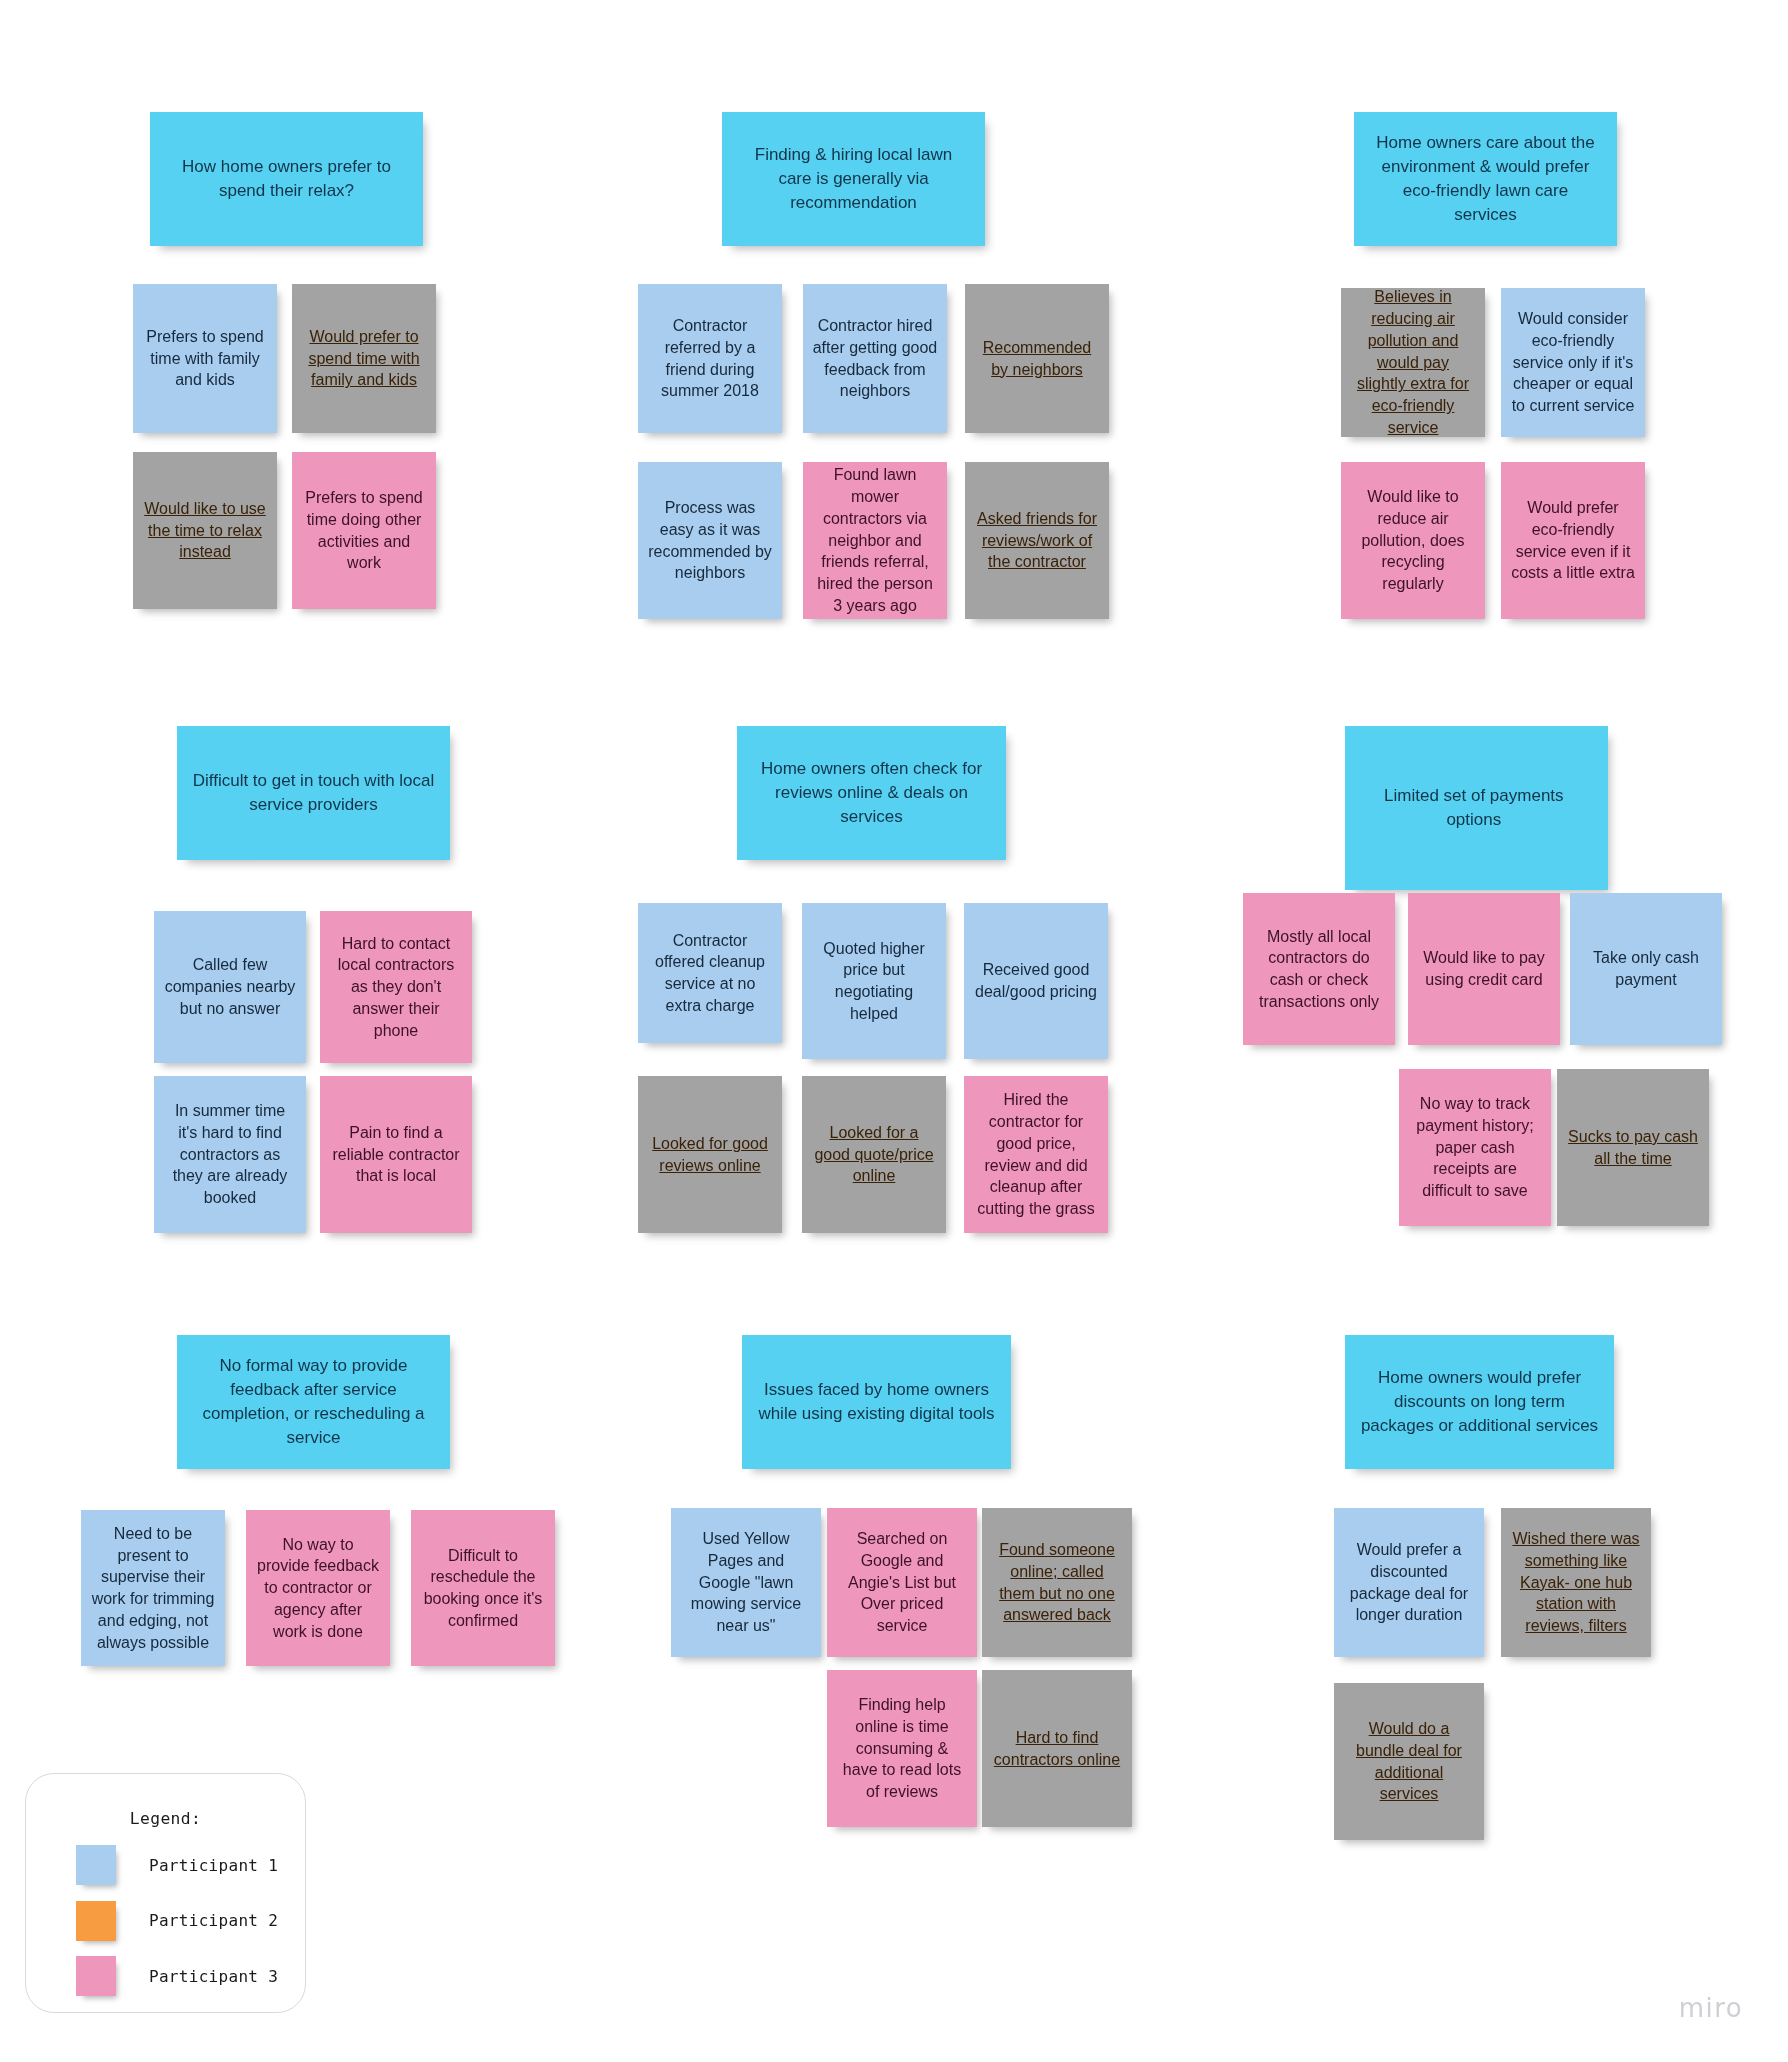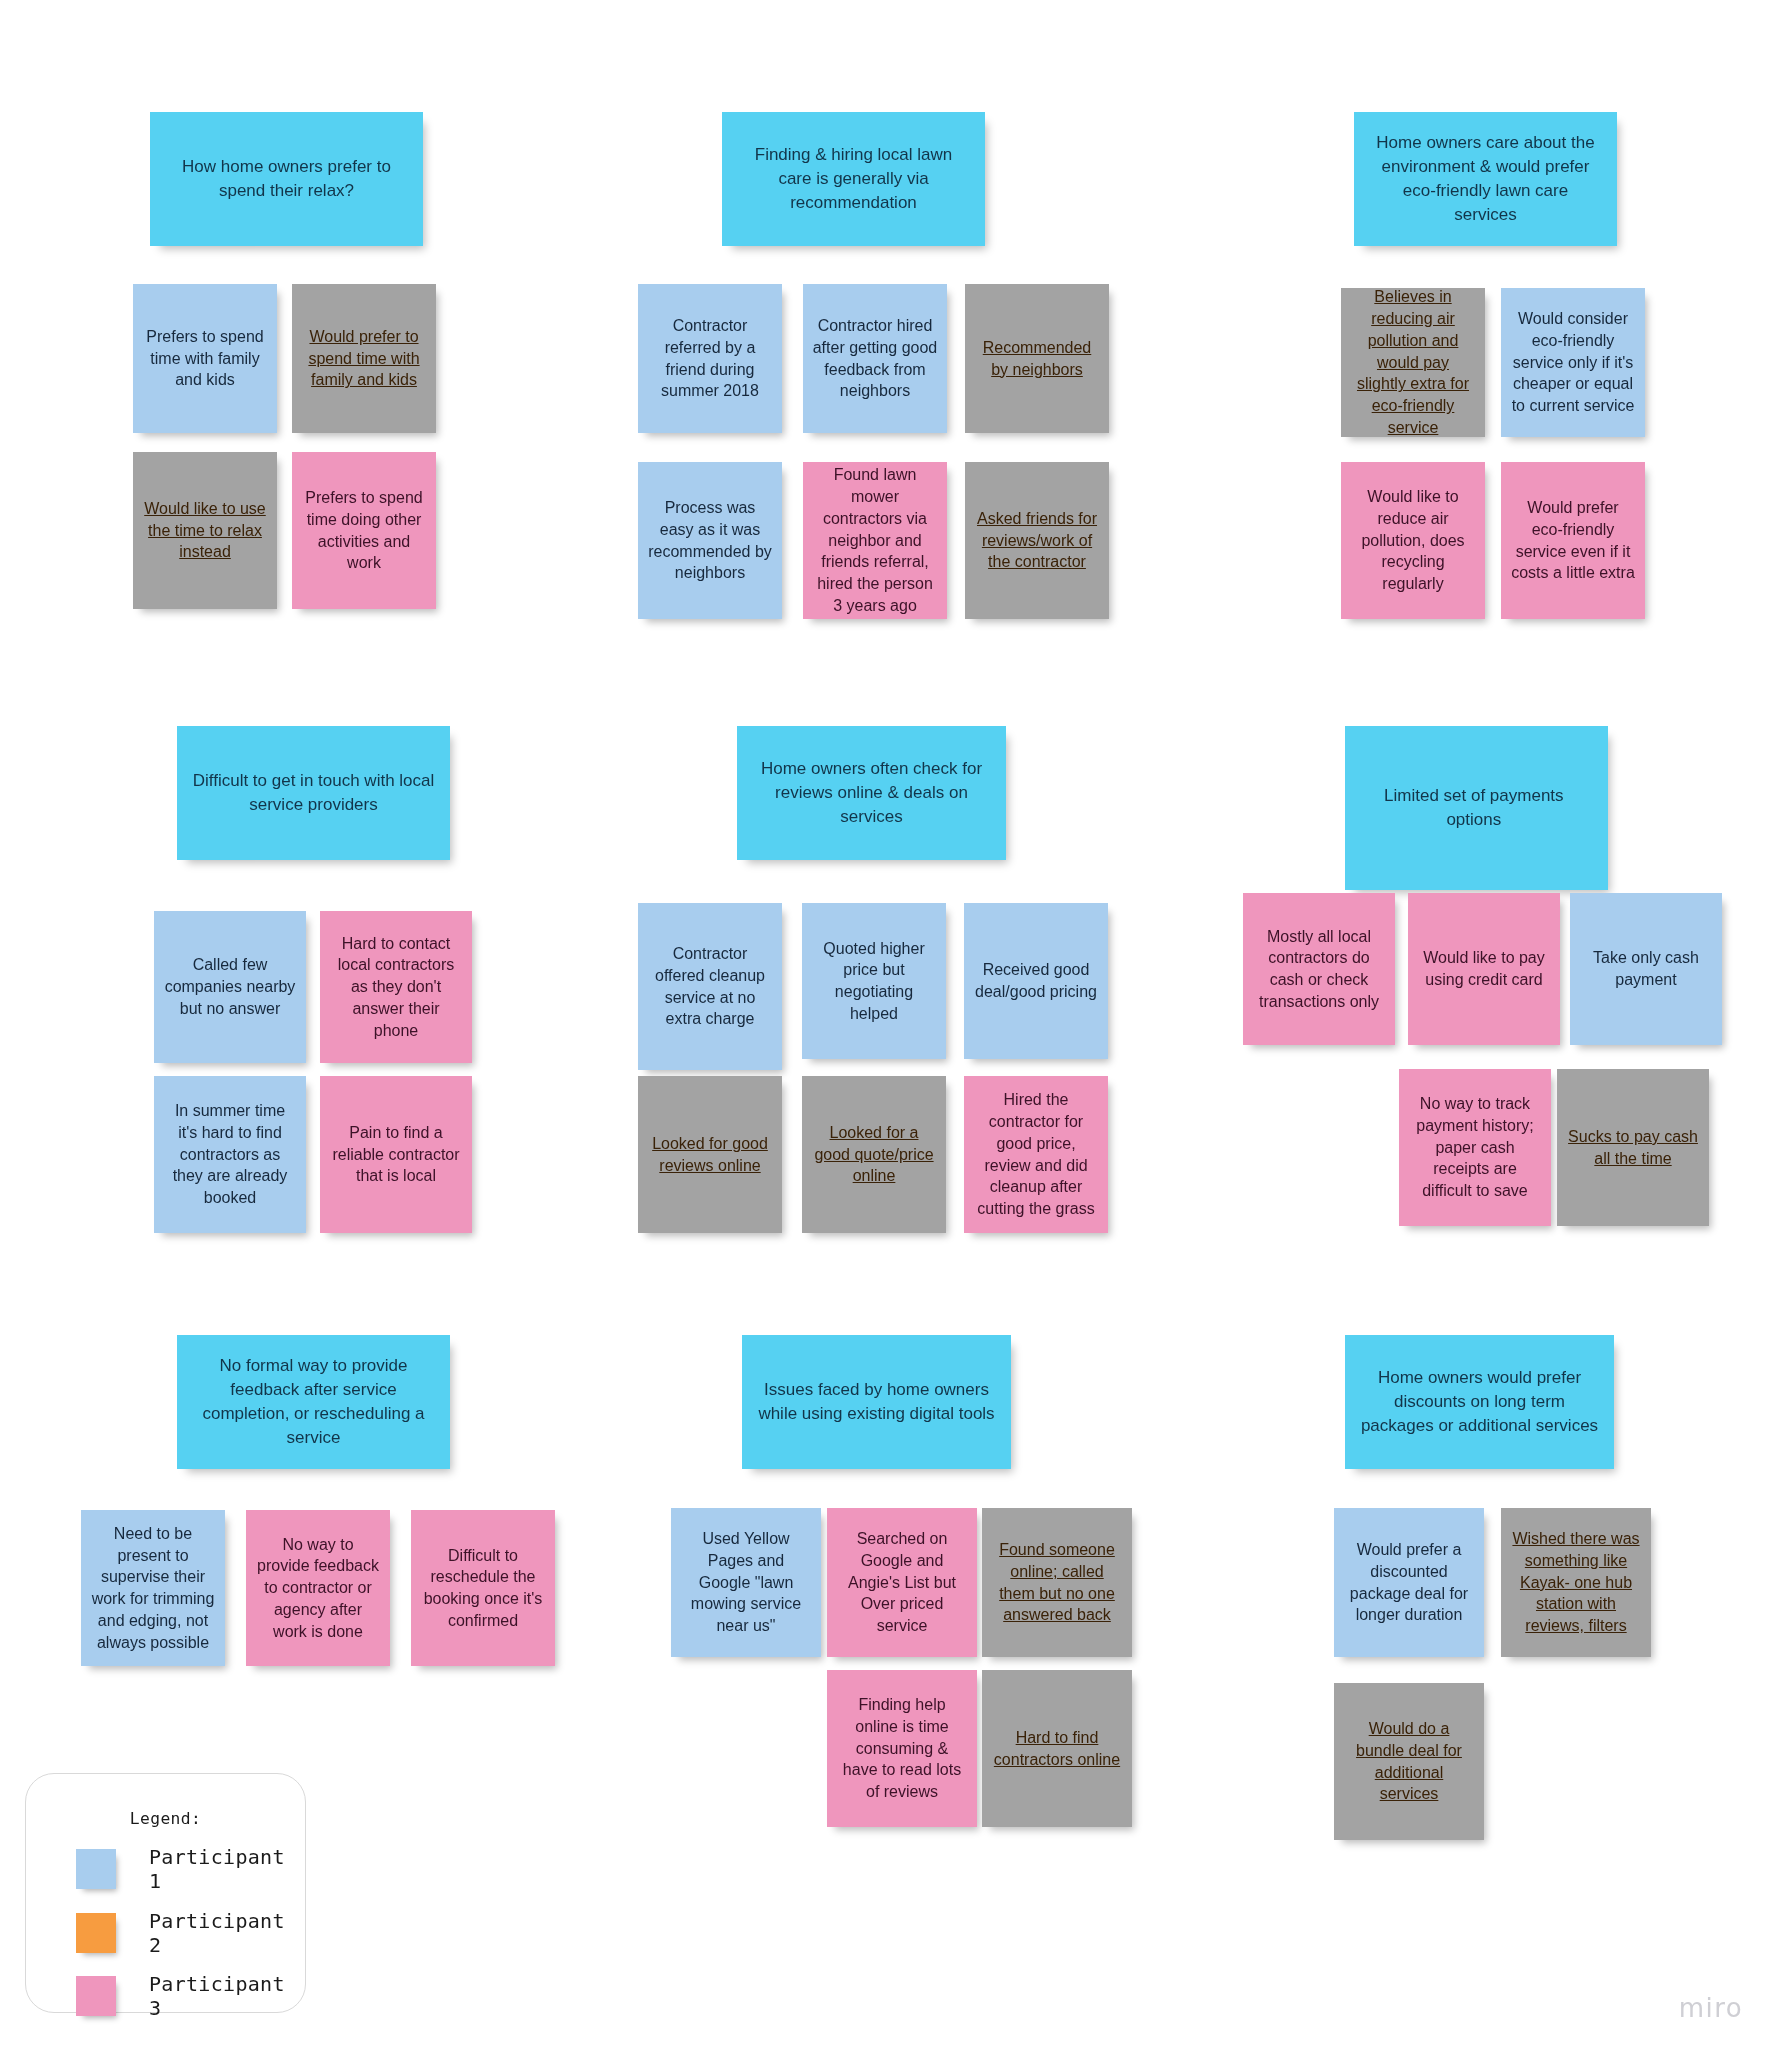--- a/index.html
+++ b/index.html
@@ -83,21 +83,21 @@
   }
   #legend .swatch {
     width: 40px;
     height: 40px;
     box-shadow: 3.8px 4.8px 5.8px -2.9px rgba(0,0,0,0.3);
     flex: none;
   }
   #legend .legend-label {
     margin-left: 33px;
     font-family: "DejaVu Sans Mono", "Liberation Mono", monospace;
-    font-size: 20px;
+    font-size: 16px;
     color: #1b1b1b;
     letter-spacing: 0.3px;
   }
 
   
   #miro-watermark {
     position: absolute;
     right: 46px;
     bottom: 40px;
     font-size: 26px;
@@ -185,21 +185,21 @@
       </div>
       <div class="note p3" style="left: 320px; top: 911px; width: 152px; height: 152px;">
         <span>Hard to contact local contractors as they don't answer their phone</span>
       </div>
       <div class="note p1" style="left: 154px; top: 1076px; width: 152px; height: 157px;">
         <span>In summer time it's hard to find contractors as they are already booked</span>
       </div>
       <div class="note p3" style="left: 320px; top: 1076px; width: 152px; height: 157px;">
         <span>Pain to find a reliable contractor that is local</span>
       </div>
-      <div class="note p1" style="left: 638px; top: 903px; width: 144px; height: 167px; justify-content: center;">
+      <div class="note p1" style="left: 638px; top: 903px; width: 144px; height: 140px; justify-content: center;">
         <span>Contractor offered cleanup service at no extra charge</span>
       </div>
       <div class="note p1" style="left: 802px; top: 903px; width: 144px; height: 156px;">
         <span>Quoted higher price but negotiating helped</span>
       </div>
       <div class="note p1" style="left: 964px; top: 903px; width: 144px; height: 156px;">
         <span>Received good deal/good pricing</span>
       </div>
       <div class="note p2" style="left: 638px; top: 1076px; width: 144px; height: 157px;">
         <span>Looked for good reviews online</span>

